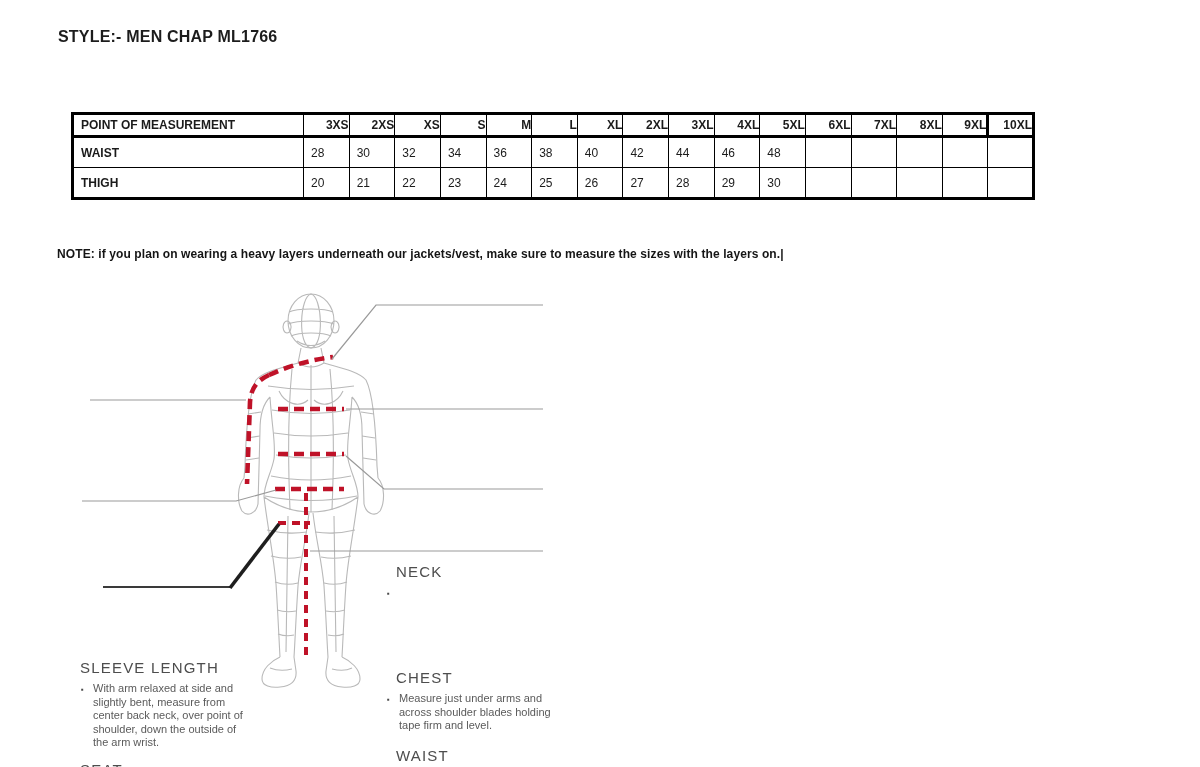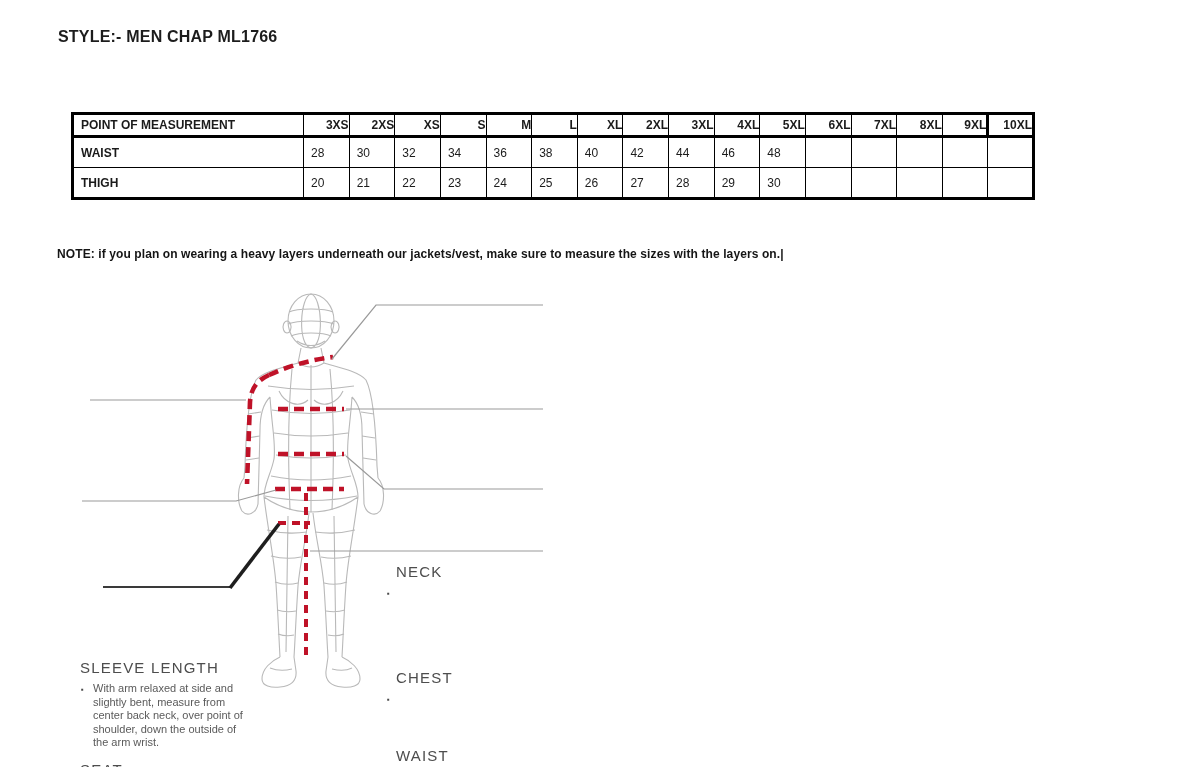--- a/index.html
+++ b/index.html
@@ -214,21 +214,21 @@
   <div class="mlabel" id="lbl-sleeve">
     <div class="mlabel-title">SLEEVE LENGTH</div>
     <div class="mlabel-desc">
       <span class="bullet">▪</span><span>With arm relaxed at side and slightly bent, measure from center back neck, over point of shoulder, down the outside of the arm wrist.</span>
     </div>
   </div>
 
   <div class="mlabel" id="lbl-chest">
     <div class="mlabel-title">CHEST</div>
     <div class="mlabel-desc">
-      <span class="bullet">▪</span>
+      <span class="bullet">▪</span><span>Measure just under arms and across shoulder blades holding tape firm and level.</span>
     </div>
   </div>
 
   <div class="mlabel" id="lbl-waist">
     <div class="mlabel-title">WAIST</div>
 
   </div>
 
   <div class="mlabel" id="lbl-seat">
     <div class="mlabel-title">SEAT</div>

